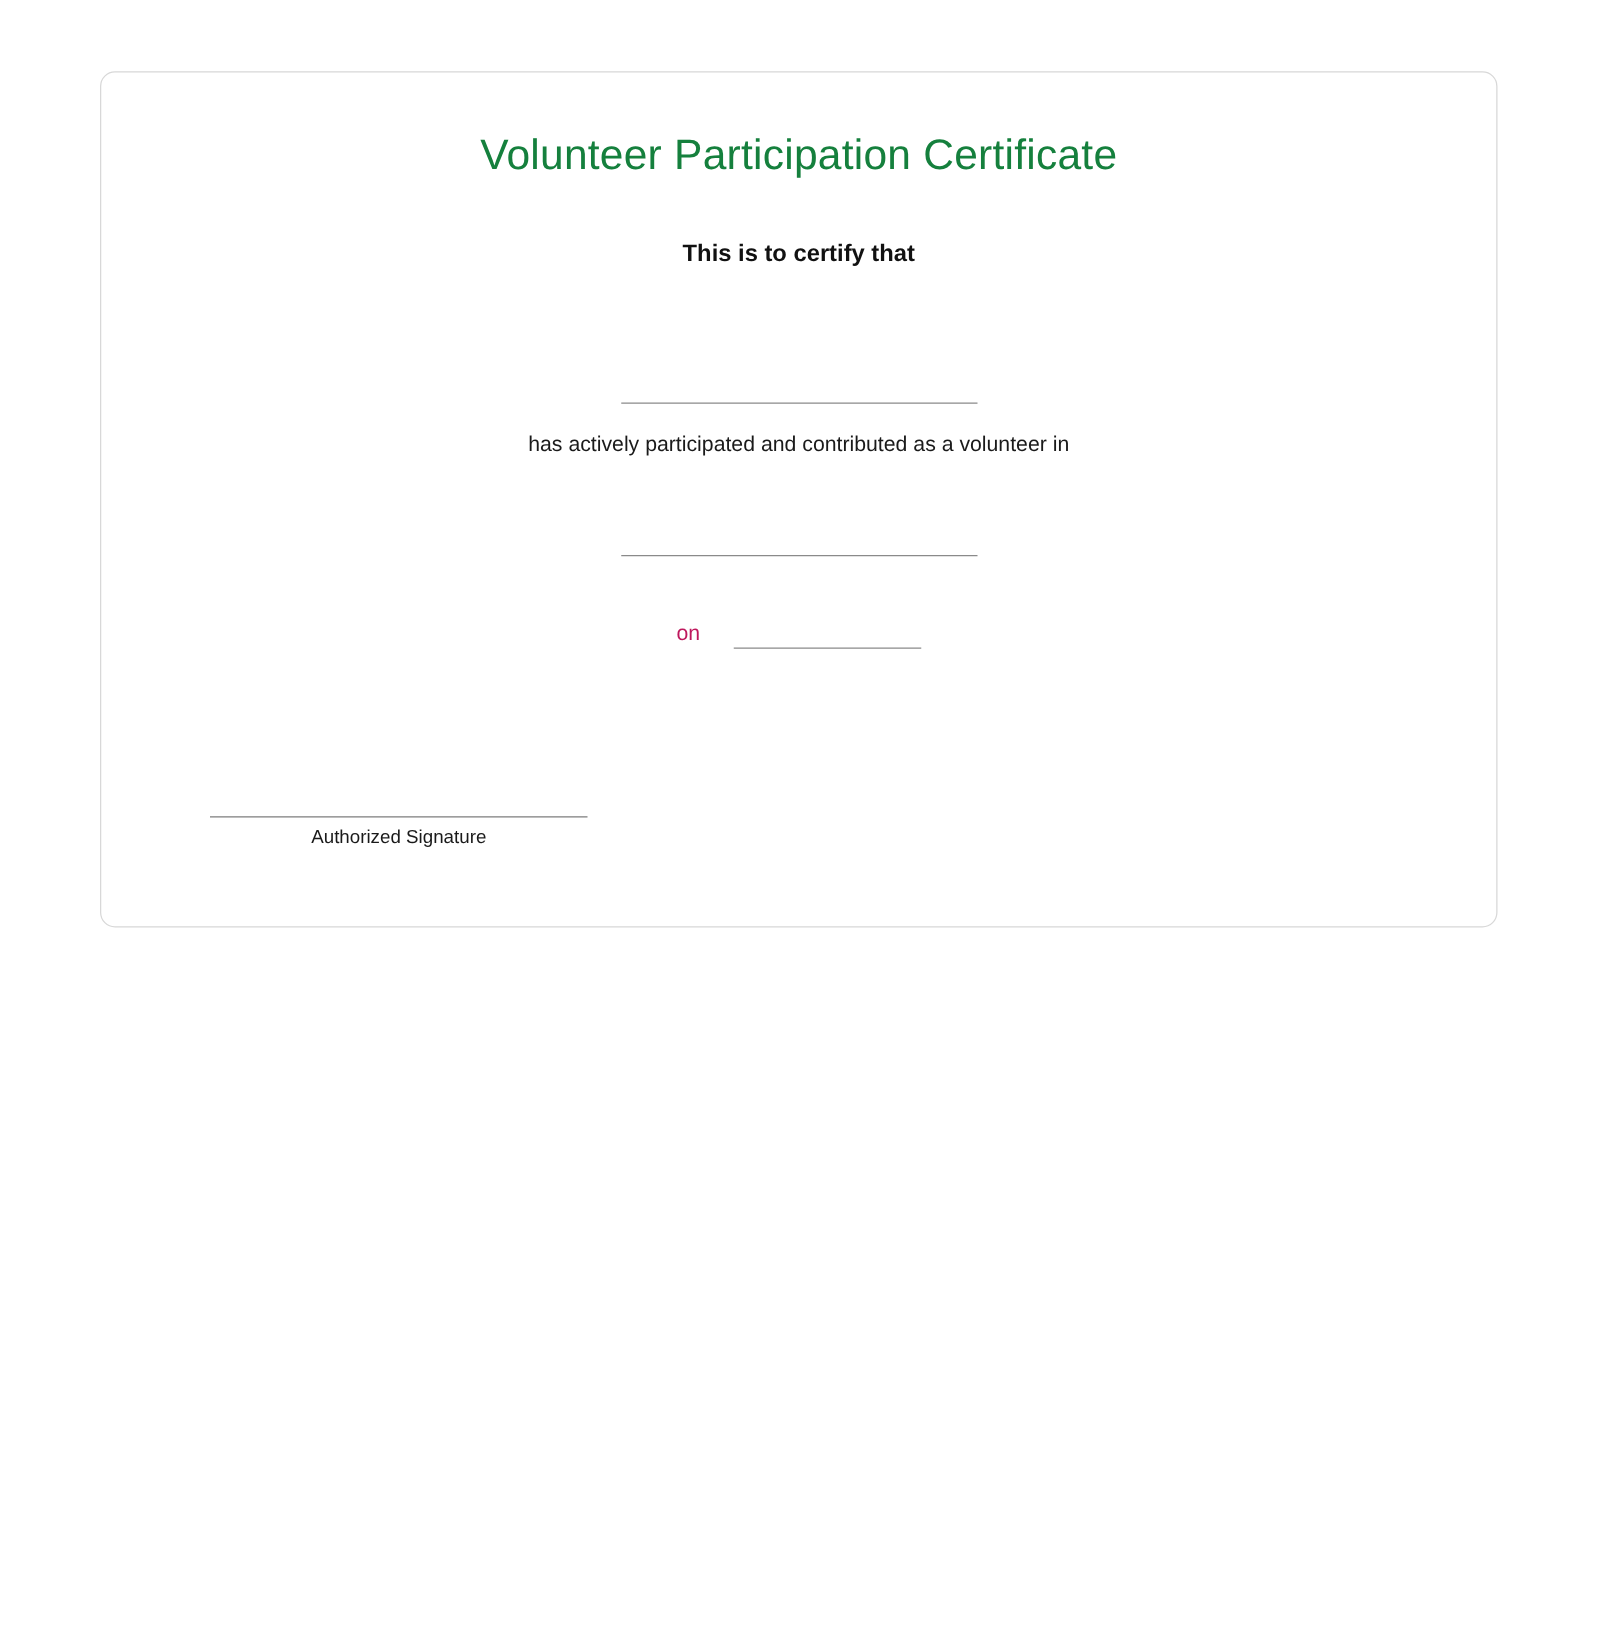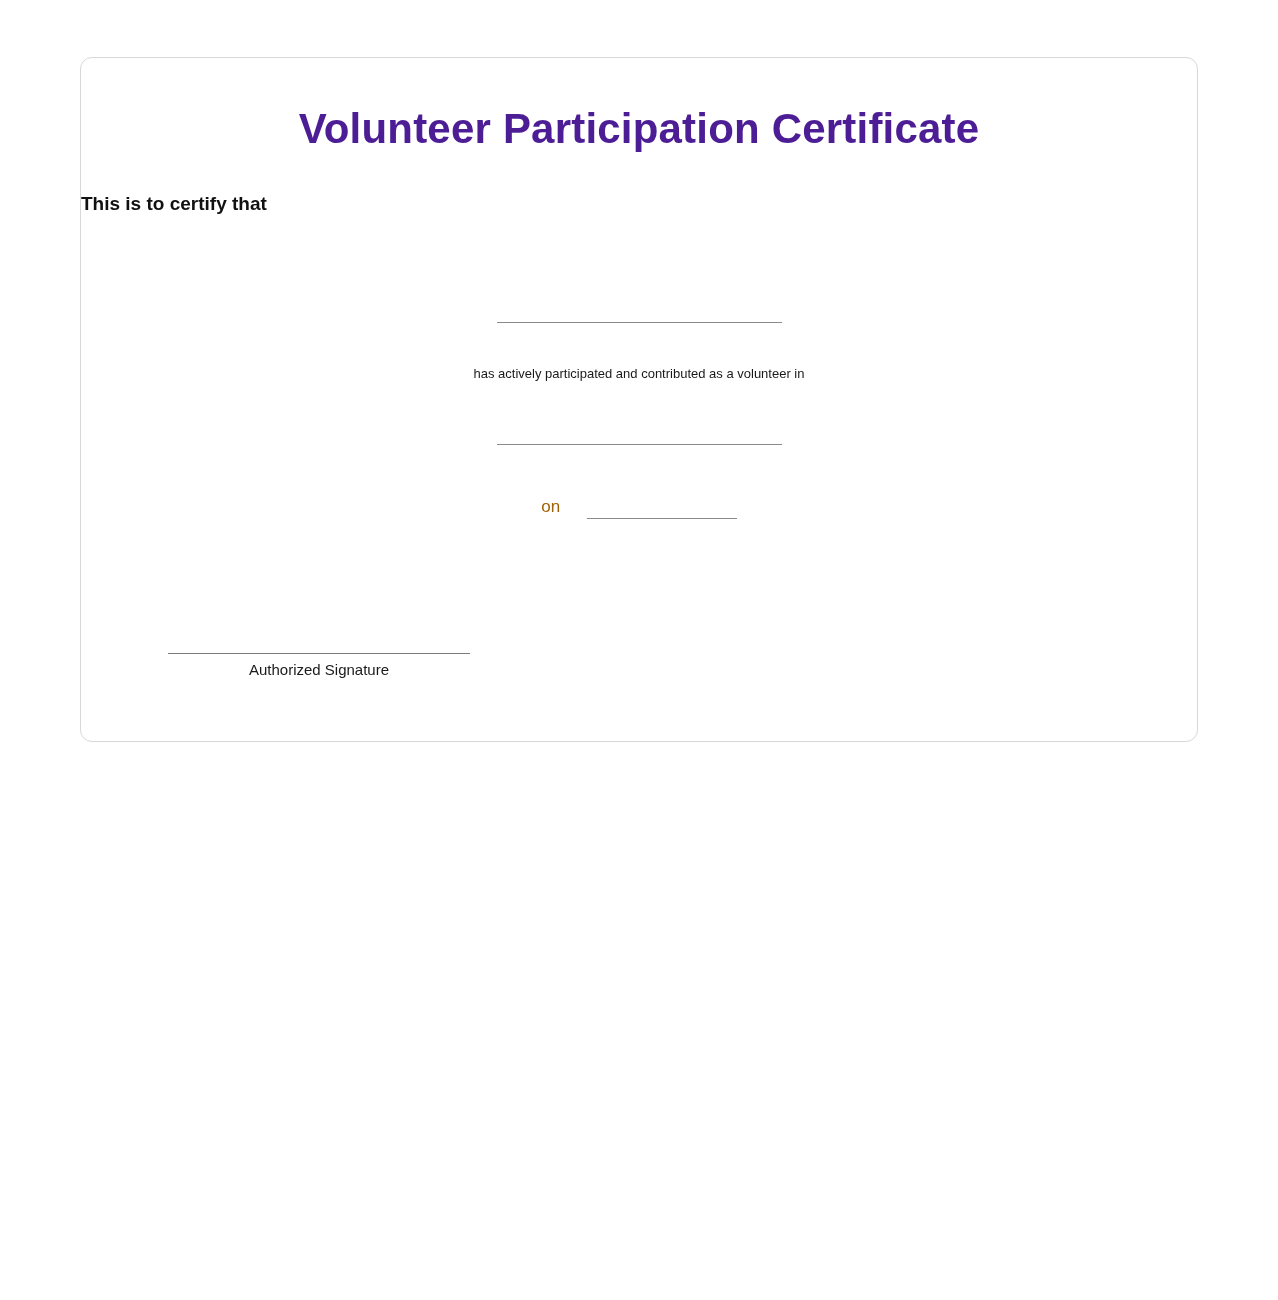--- a/index.html
+++ b/index.html
@@ -26,31 +26,32 @@
     border-radius: 12px;
     background: #ffffff;
   }
 
   .cert-title {
     position: absolute;
     left: 0;
     top: 47px;
     width: 100%;
     text-align: center;
-    font-size: 42px;
-    font-weight: bold;
+    font-size: 34px;
+    font-weight: normal;
     letter-spacing: 0.2px;
-    color: #4c1d95;
+    color: #15803d;
   }
 
   .cert-subtitle {
     position: absolute;
     left: 0;
     top: 135px;
     width: 100%;
+    text-align: center;
     font-size: 19px;
     font-weight: bold;
     color: #111111;
   }
 
   
   .name-line-wrap {
     position: absolute;
     left: 0;
     top: 240px;
@@ -67,24 +68,24 @@
     text-align: center;
     color: #1a1a1a;
   }
   .name-line {
     width: 285px;
   }
 
   .cert-body-text {
     position: absolute;
     left: 0;
-    top: 308px;
+    top: 288px;
     width: 100%;
     text-align: center;
-    font-size: 13px;
+    font-size: 17px;
     color: #1a1a1a;
   }
 
   .activity-line-wrap {
     position: absolute;
     left: 0;
     top: 362px;
     width: 100%;
     text-align: center;
   }
@@ -92,21 +93,21 @@
     width: 285px;
   }
 
   .date-row {
     position: absolute;
     left: 0;
     top: 436px;
     width: 100%;
     text-align: center;
     font-size: 17px;
-    color: #a16207;
+    color: #be185d;
   }
   .date-row .on-label {
     display: inline-block;
     vertical-align: bottom;
     line-height: 24px;
   }
   .date-inline-line {
     width: 150px;
     margin-left: 22px;
   }

